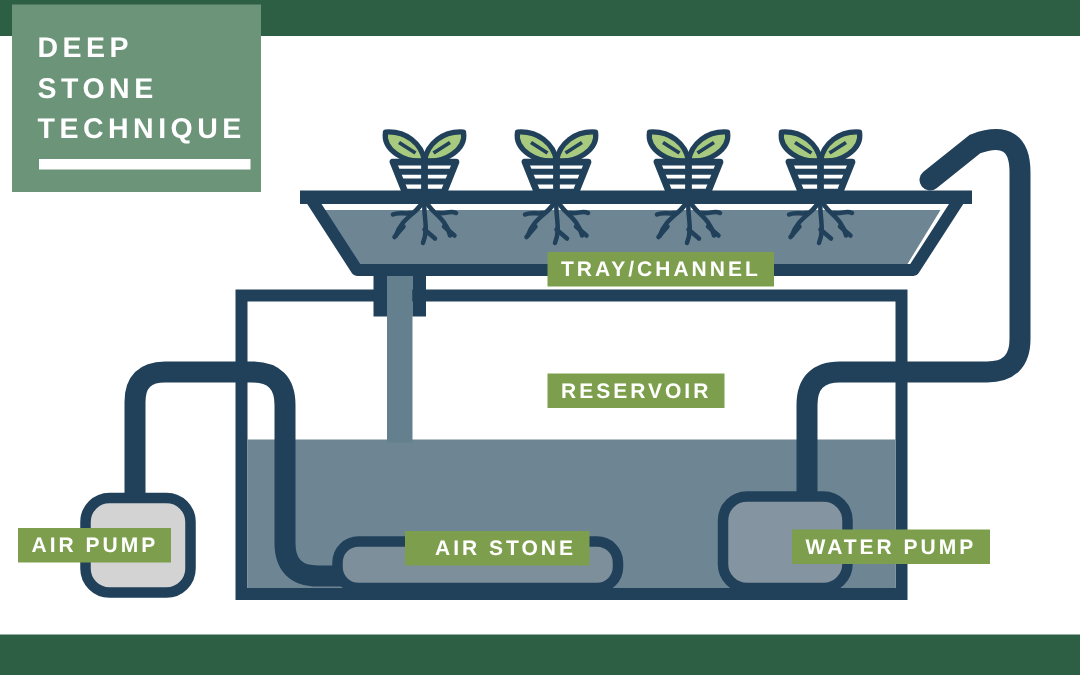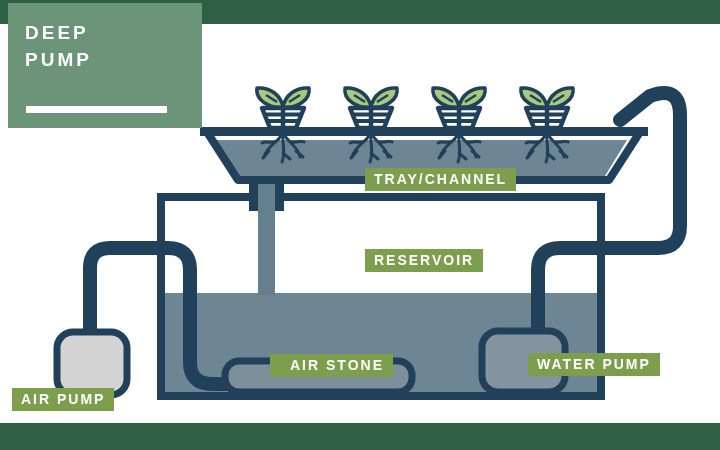--- a/index.html
+++ b/index.html
@@ -8,21 +8,21 @@
     --pump-slate:#8494a1; --drain-slate:#64808f; --pump-gray:#d3d3d3;
     --leaf-green:#a8ca7f; --background:#ffffff;
   }
   html,body{margin:0;padding:0;}
   body{font-family:"Liberation Sans",sans-serif;background:#fff;}
   #stage{position:relative;width:720px;height:450px;background:var(--background);overflow:hidden;}
   .band{position:absolute;left:0;width:720px;background:var(--band-green);}
   #band-top{top:0;height:24px;}
   #band-bottom{top:423px;height:27px;}
   #title-box{
-    position:absolute;left:8px;top:3px;width:194px;height:125px;
+    position:absolute;left:8px;top:3px;width:166px;height:125px;
     background:var(--panel-green);color:#fff;
   }
   .title-line{
     position:relative;margin:0 0 0 17px;font-weight:bold;font-size:19px;
     letter-spacing:3px;line-height:27px;white-space:nowrap;
   }
   .title-line:first-child{padding-top:16px;}
   #title-underline{position:absolute;left:18px;top:103px;width:141px;height:7px;background:#fff;}
   svg{position:absolute;left:0;top:0;}
   .badge{
@@ -145,22 +145,23 @@
 
     <rect x="225" y="361" width="187" height="31" rx="14" fill="var(--stone-slate)" stroke="var(--outline-navy)" stroke-width="7"></rect>
 
     <rect x="482" y="331" width="83" height="61" rx="16" fill="var(--pump-slate)" stroke="var(--outline-navy)" stroke-width="7"></rect>
 
     <rect x="57" y="332" width="70" height="63" rx="16" fill="var(--pump-gray)" stroke="var(--outline-navy)" stroke-width="7"></rect>
   </svg>
 
   <div id="title-box">
     <div class="title-line">DEEP</div>
-    <div class="title-line">PUMP</div>
+    <div class="title-line">STONE</div>
+    <div class="title-line">TECHNIQUE</div>
     <div id="title-underline"></div>
   </div>
 
-  <div class="badge" style="left:12px;top:352px;margin-top:36px;">AIR PUMP</div>
+  <div class="badge" style="left:12px;top:352px;">AIR PUMP</div>
   <div class="badge" style="left:365px;top:168px;">TRAY/CHANNEL</div>
   <div class="badge" style="left:365px;top:249px;text-align:center;">RESERVOIR</div>
   <div class="badge" style="left:270px;top:354px;padding-left:20px;">AIR STONE</div>
   <div class="badge" style="left:512px;top:353px;margin-left:16px;">WATER PUMP</div>
 </div>
 
 </body></html>

